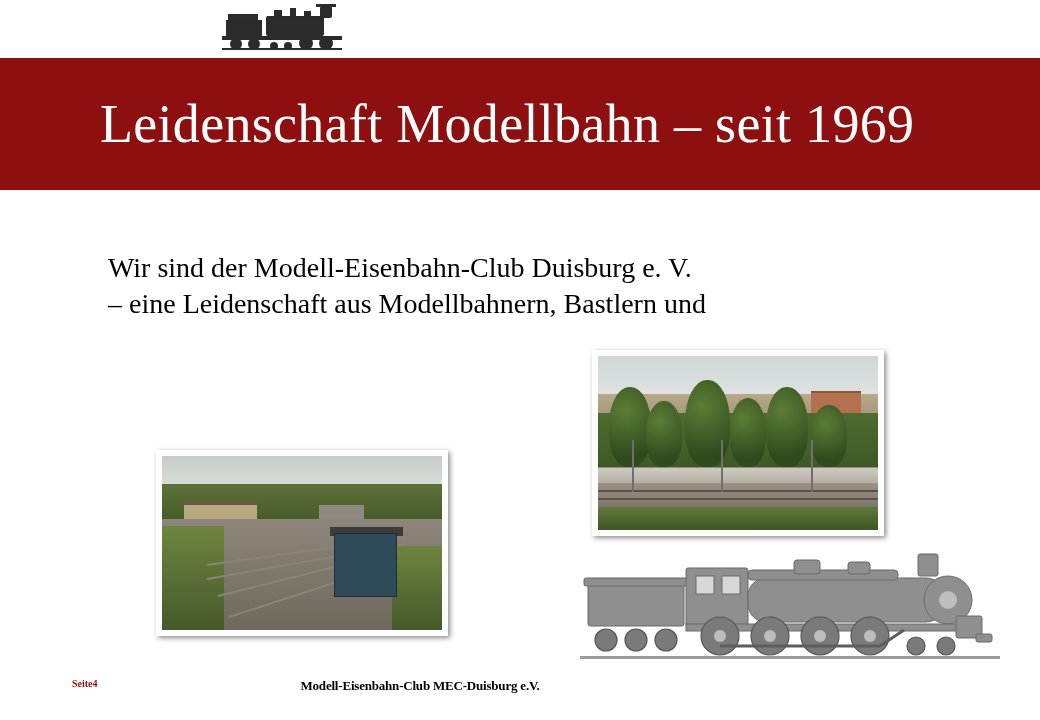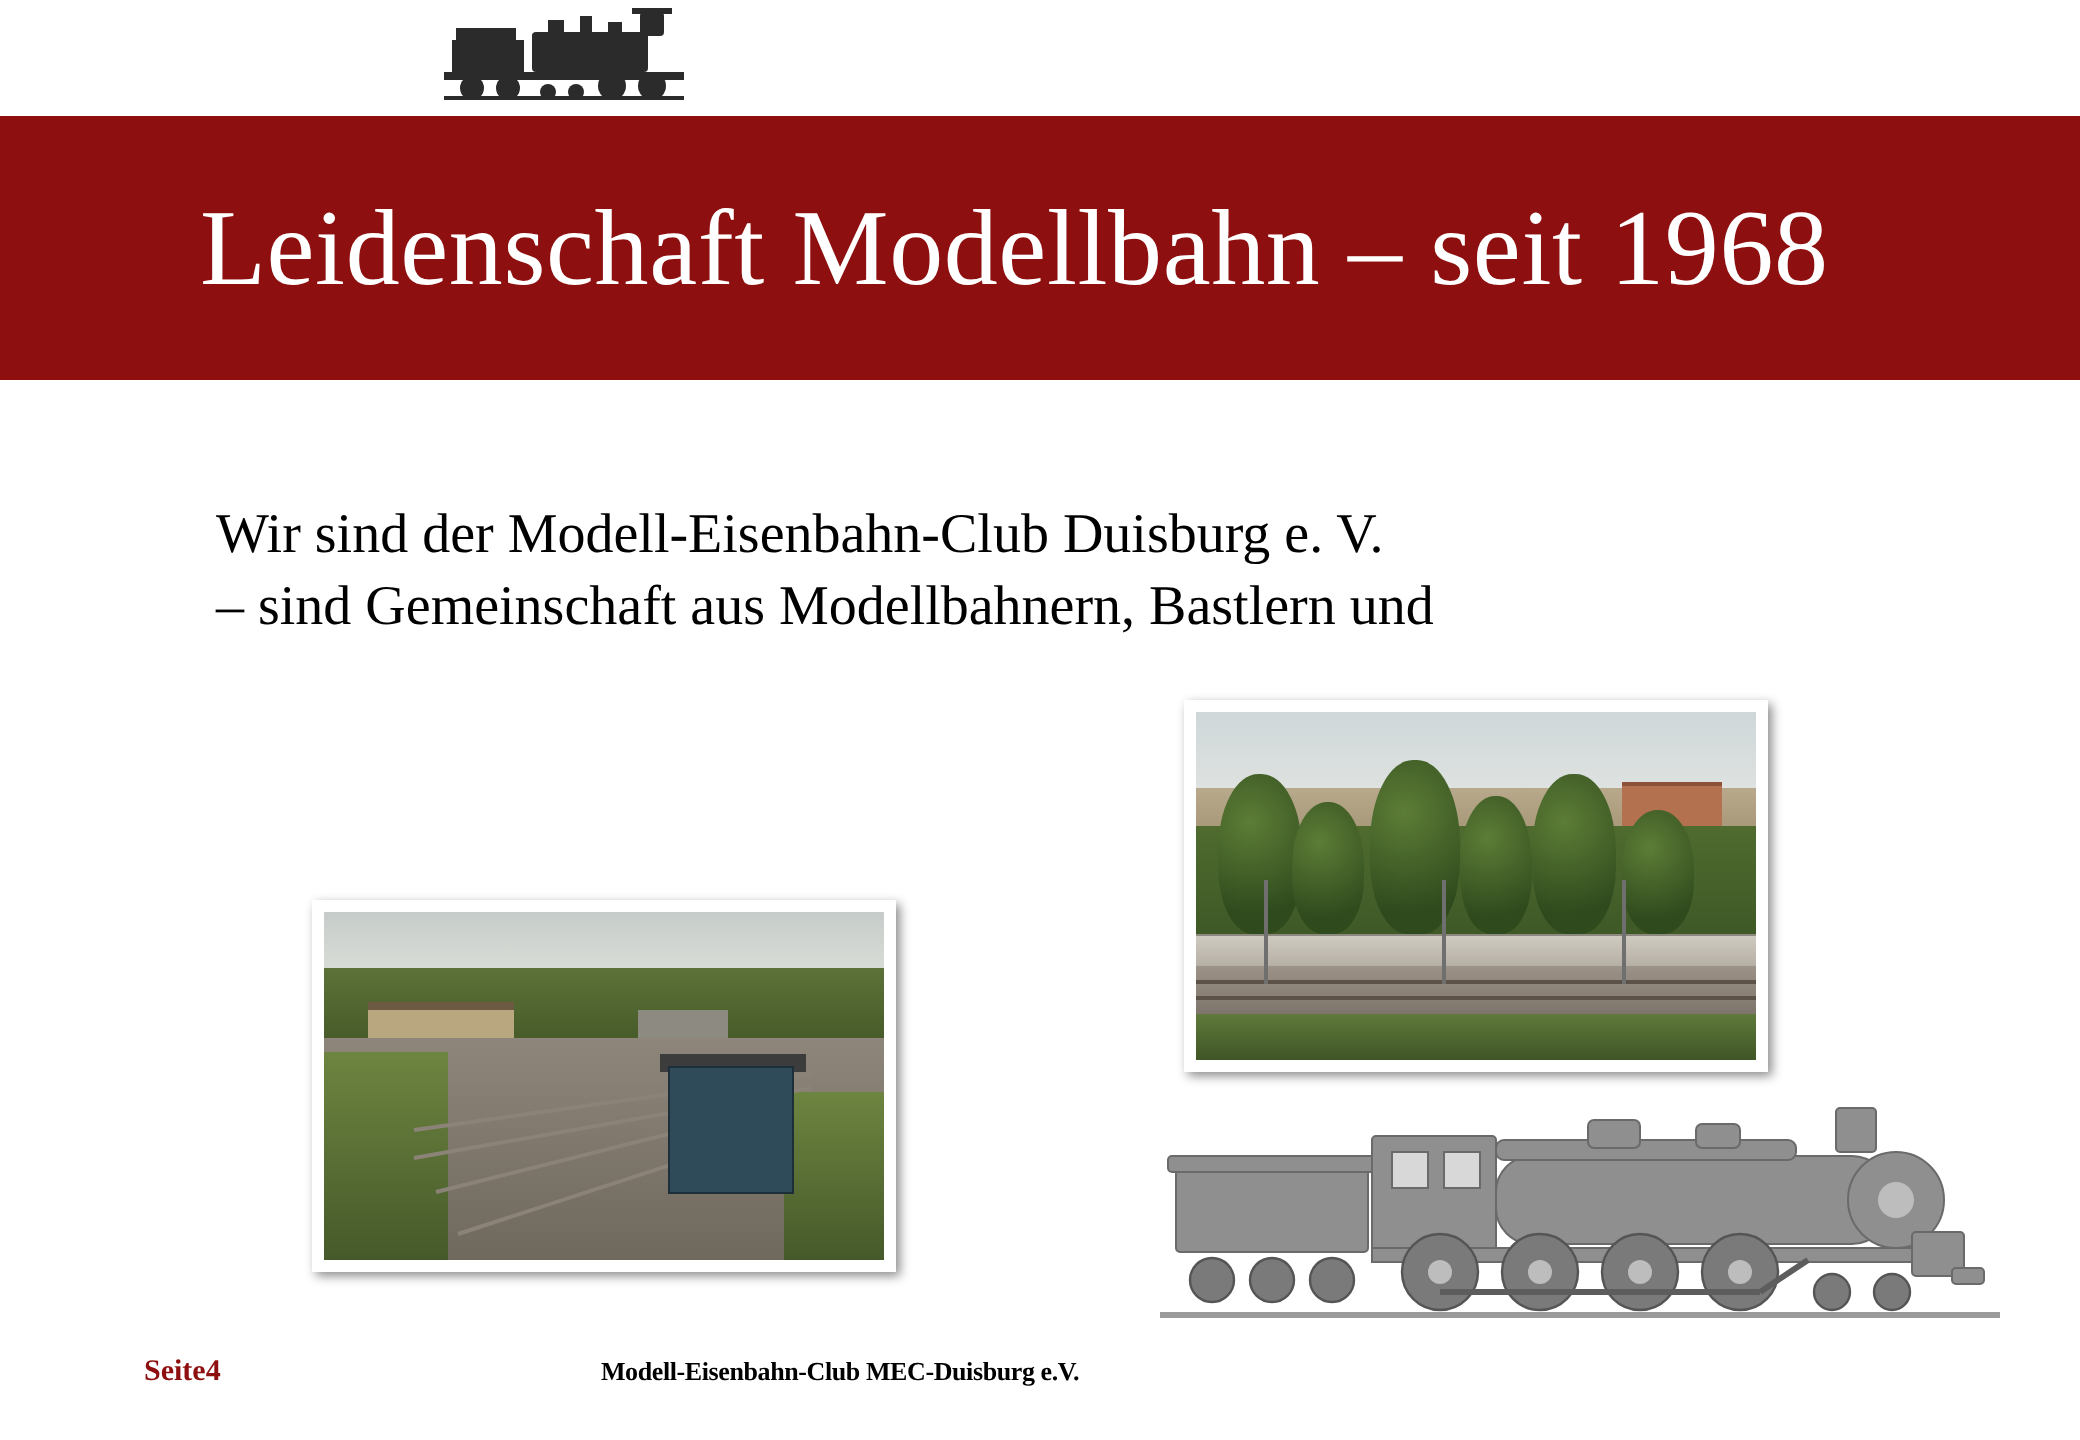--- a/index.html
+++ b/index.html
@@ -199,21 +199,21 @@
   }
 
   
   .footer-page {
     position: absolute;
     left: 72px;
     top: 678px;
     color: #8e0f0f;
     font-family: "Liberation Serif", serif;
     font-weight: bold;
-    font-size: 15px;
+    font-size: 10px;
   }
   .footer-center {
     position: absolute;
     left: 0;
     top: 678px;
     width: 840px;
     text-align: center;
     color: #000000;
     font-family: "Liberation Serif", serif;
     font-weight: bold;
@@ -245,27 +245,27 @@
       <circle cx="110" cy="41" r="7"></circle>
       <rect x="6" y="46" width="120" height="2"></rect>
     </g>
     <g stroke="#2b2b2b" stroke-width="1.2" fill="none">
       <path d="M50 16 L108 16"></path>
       <path d="M14 20 L44 20"></path>
     </g>
   </svg>
 
   <div class="title-banner">
-    <div class="title-text">Leidenschaft Modellbahn – seit 1968</div>
+    <div class="title-text">Leidenschaft Modellbahn – seit 1969</div>
   </div>
 
   <div class="body-block">
     <p class="para">
       <span class="line">Wir sind der Modell-Eisenbahn-Club Duisburg e. V.</span>
-      <span class="line">– sind Gemeinschaft aus Modellbahnern, Bastlern und</span>
+      <span class="line">– eine Leidenschaft aus Modellbahnern, Bastlern und</span>
     </p>
   </div>
 
   <div class="photo photo-right">
     <div class="inner">
       <div class="scene-r-sky"></div>
       <div class="scene-r-far"></div>
       <div class="scene-r-bldg"></div>
       <div class="scene-r-hill"></div>
       <div class="scene-r-tree" style="left:4%; top:18%; width:15%; height:46%;"></div>

